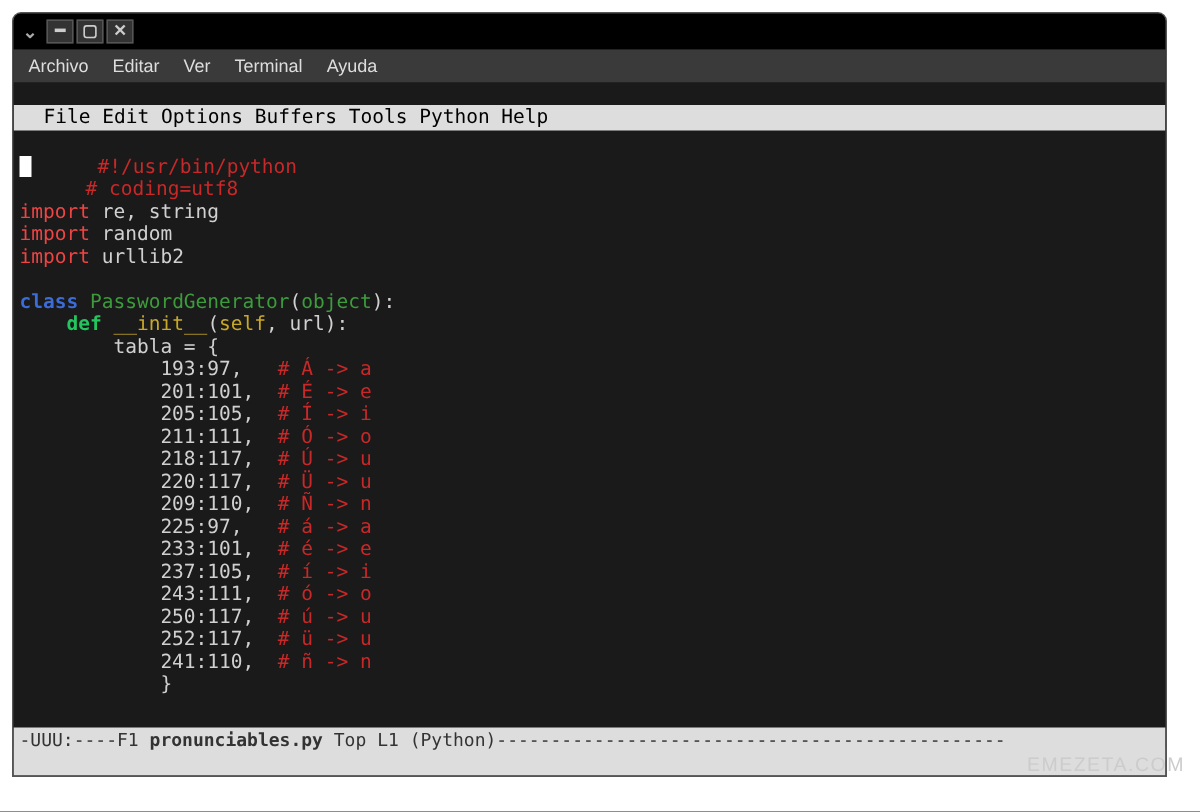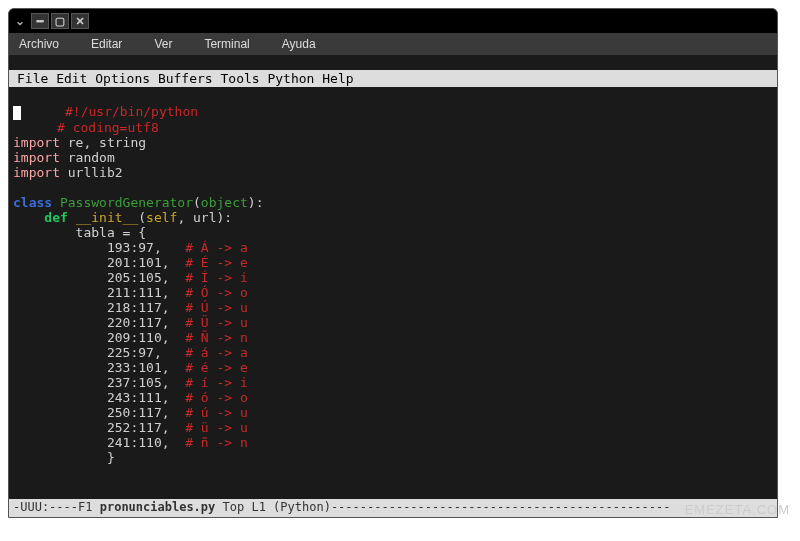--- a/index.html
+++ b/index.html
@@ -3,34 +3,34 @@
 <meta charset="utf-8">
 <style>
 * { margin: 0; padding: 0; box-sizing: border-box; }
 body { background: #fff; font-family: monospace; font-size: 13px; width: 800px; height: 541px; position: relative; }
 .window { position: absolute; top: 8px; left: 8px; width: 770px; height: 510px; background: #1a1a1a; border: 1px solid #555; border-radius: 6px 6px 0 0; overflow: hidden; }
 .titlebar { background: #000; height: 24px; display: flex; align-items: center; padding: 0 6px; color: #ddd; font-family: sans-serif; font-size: 12px; font-weight: bold; }
 .titlebar .chev { margin-right: 6px; color: #aaa; }
 .titlebar .title { flex: 1; }
 .titlebar .btns { display: flex; gap: 2px; }
 .titlebar .btn { width: 18px; height: 16px; background: #333; border: 1px solid #555; display: flex; align-items: center; justify-content: center; color: #ccc; font-size: 11px; line-height: 1; cursor: pointer; }
-.menubar { background: #3a3a3a; height: 22px; display: flex; align-items: center; padding: 0 10px; gap: 32px; color: #ddd; font-family: sans-serif; font-size: 12px; }
+.menubar { background: #3a3a3a; height: 22px; display: flex; align-items: center; padding: 0 10px; gap: 16px; color: #ddd; font-family: sans-serif; font-size: 12px; }
 .menubar span { cursor: pointer; }
 .editor { background: #1a1a1a; height: calc(100% - 24px - 22px - 18px); padding: 2px 4px; color: #ccc; line-height: 15px; white-space: pre; overflow: hidden; position: relative; }
-.emacs-menu { background: #ddd; color: #000; padding: 1px 8px; margin: -2px -4px 2px -4px; font-family: monospace; }
+.emacs-menu { background: #ddd; color: #000; padding: 1px 20px; margin: -2px -4px 2px -4px; font-family: monospace; }
 .kw-red { color: #c82828; margin-left: 44px; }
-.kw-import { color: #fca5a5; }
+.kw-import { color: #ef4444; }
 .kw-class { color: #3c6cd8; font-weight: bold; }
 .kw-type { color: #3c9c3c; }
 .kw-def { color: #22c55e; font-weight: bold; }
 .kw-fn { color: #c8a828; }
 .kw-self { color: #c8a828; }
 .kw-txt { color: #d0d0d0; }
 .kw-cmt { color: #c82828; }
-.statusbar { position: absolute; bottom: 0; left: 0; right: 0; height: 18px; background: #ddd; color: #333; font-family: monospace; font-size: 12px; padding: 1px 4px; white-space: nowrap; overflow: hidden; }
+.statusbar { position: absolute; bottom: 0; left: 0; right: 0; height: 32px; background: #ddd; color: #333; font-family: monospace; font-size: 12px; padding: 1px 4px; white-space: nowrap; overflow: hidden; }
 .statusbar b { font-weight: bold; }
 .cursor-block { display:inline-block; width:8px; height:14px; background:#fff; vertical-align:middle; }
 .watermark { position: absolute; bottom: 24px; right: 10px; color: #ccc; font-family: Liberation Sans, sans-serif; font-size: 13px; letter-spacing: 1px; }
 </style>
 </head>
 <body>
 
 <div class="window">
 
   <div class="titlebar">

